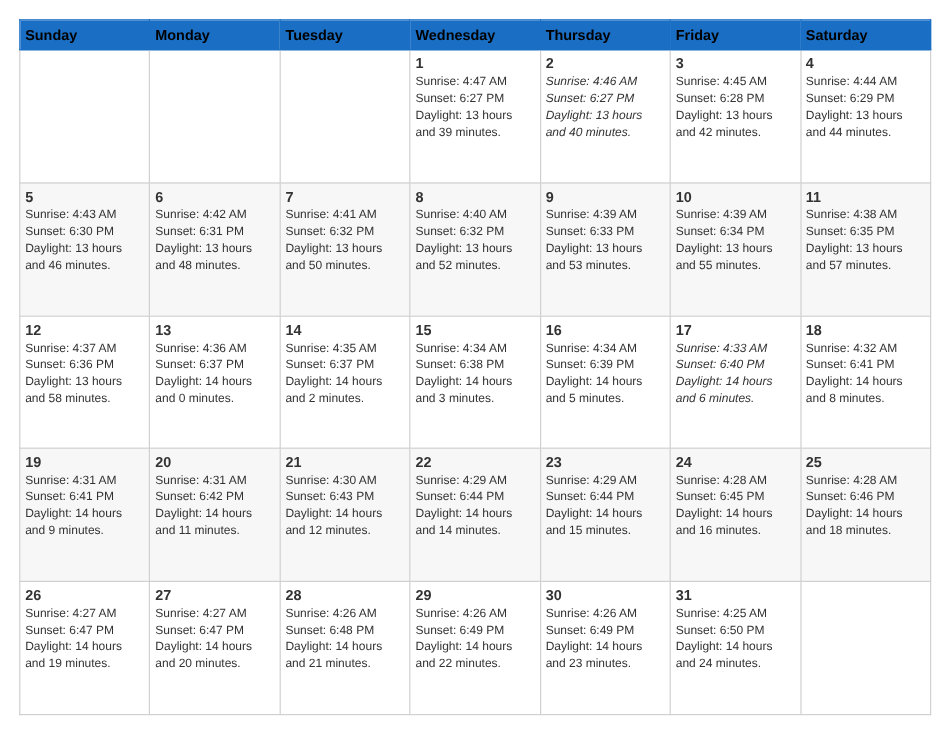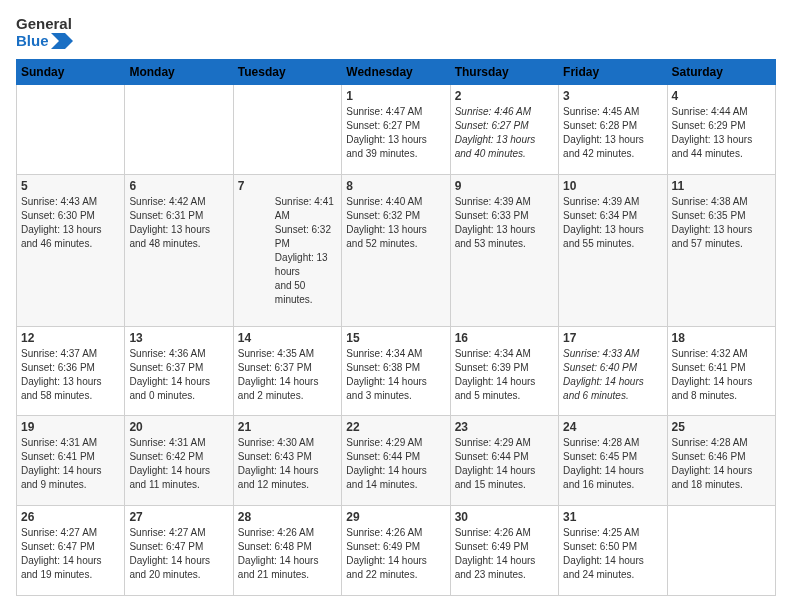--- a/index.html
+++ b/index.html
@@ -84,37 +84,20 @@
       color: #333;
     }
     .empty-cell {
       background: #fff !important;
     }
   </style>
 </head>
 <body>
 
 <div class="page">
-  <div class="header">
-    <div class="logo">
-    <div style="display:flex;flex-direction:column;align-items:flex-start;line-height:1.1">
-      <span style="font-size:15px;font-weight:bold;color:#333;">General</span>
-      <span style="display:flex;align-items:center;gap:2px">
-        <span style="font-size:15px;font-weight:bold;color:#1a6fc4;">Blue</span>
-        <svg width="22" height="16" viewBox="0 0 22 16">
-          <polygon points="0,0 14,0 22,8 14,16 0,16 8,8" fill="#1a6fc4"></polygon>
-        </svg>
-      </span>
-    </div>
-  </div>
-    <div class="title-block">
-      <div class="month-title"></div>
-      <div class="location"></div>
-    </div>
-  </div>
 
   <table class="calendar">
     <thead>
       <tr>
       <th>Sunday</th>
           <th>Monday</th>
           <th>Tuesday</th>
           <th>Wednesday</th>
           <th>Thursday</th>
           <th>Friday</th>
@@ -165,21 +148,21 @@
           </td>
           <td>
             <span class="day-number">6</span>
             <div class="day-info" style="white-space: pre-line;">Sunrise: 4:42 AM
 Sunset: 6:31 PM
 Daylight: 13 hours
 and 48 minutes.</div>
           </td>
           <td>
             <span class="day-number">7</span>
-            <div class="day-info" style="white-space: pre-line; margin-left: 37px;">Sunrise: 4:41 AM
+            <div class="day-info" style="white-space: pre-line;">Sunrise: 4:41 AM
 Sunset: 6:32 PM
 Daylight: 13 hours
 and 50 minutes.</div>
           </td>
           <td>
             <span class="day-number">8</span>
             <div class="day-info" style="white-space: pre-line;">Sunrise: 4:40 AM
 Sunset: 6:32 PM
 Daylight: 13 hours
 and 52 minutes.</div>

